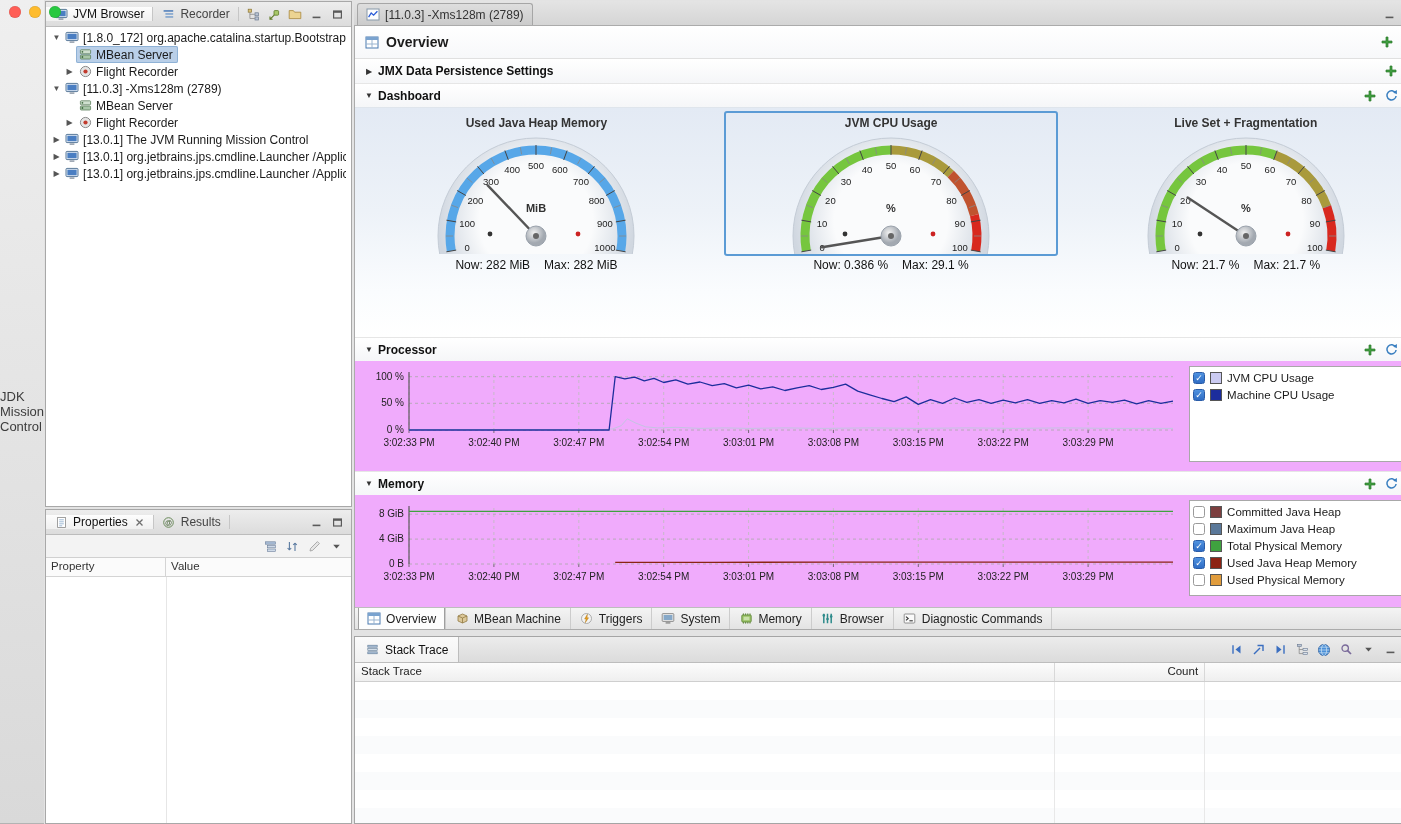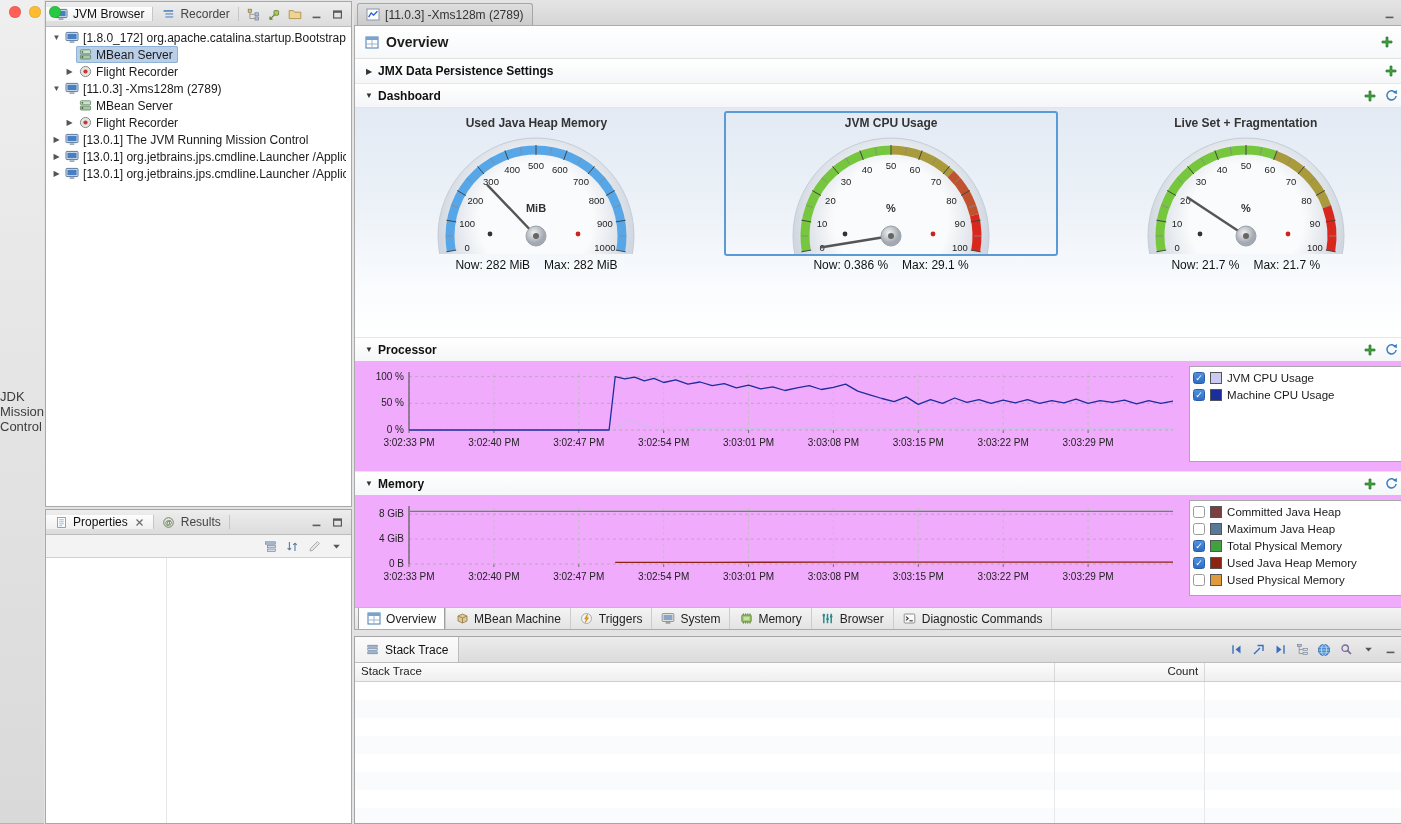--- a/index.html
+++ b/index.html
@@ -380,20 +380,24 @@
           <span class="icon">
               <svg width="13" height="13" viewBox="0 0 13 13">
                 <path d="M2 11l0.6-2.6 6.8-6.8 2 2-6.8 6.8z" fill="#e6e6e6" stroke="#9a9a9a" stroke-width="0.8"></path>
               </svg>
             </span>
           <span class="icon">
               <svg width="9" height="9" viewBox="0 0 9 9">
                 <polygon points="1.2,2.8 7.8,2.8 4.5,6.6" fill="#555"></polygon>
               </svg>
             </span>
+        </div>
+        <div class="cols">
+          <div class="c1">Property</div>
+          <div class="c2">Value</div>
         </div>
         <div class="pbody">
             <div class="vline"></div>
           </div>
       </div>
     </div>
 
     <div class="rightcol">
       <div class="etabbar">
         <div class="etab">

